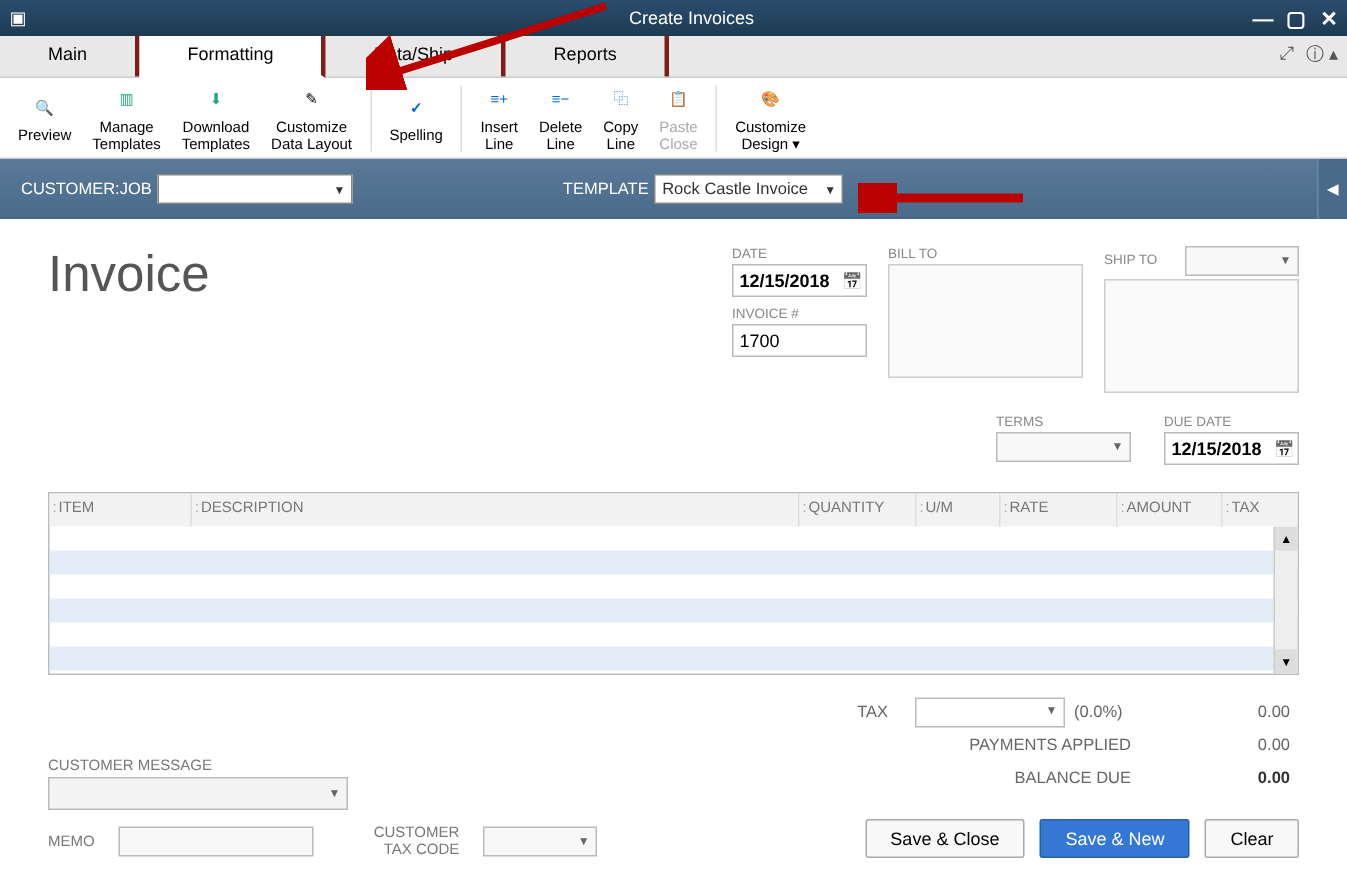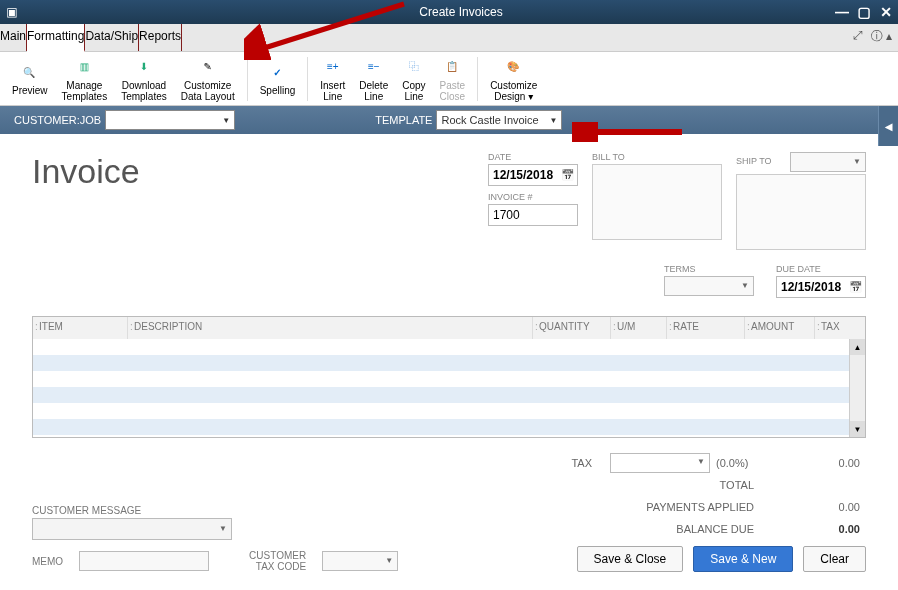--- a/index.html
+++ b/index.html
@@ -5,30 +5,30 @@
     * { box-sizing: border-box; margin: 0; padding: 0; font-family: Arial, sans-serif; }
     body { background: #fff; width: 898px; height: 590px; overflow: hidden; position: relative; }
     
     .titlebar { background: linear-gradient(#2a4d6e, #1e3a52); height: 24px; display: flex; align-items: center; color: #fff; font-size: 12px; position: relative; }
     .titlebar-left { width: 24px; display: flex; justify-content: center; }
     .titlebar-title { flex: 1; text-align: center; }
     .titlebar-right { position: absolute; right: 4px; display: flex; gap: 6px; }
     .titlebar-btn { width: 16px; height: 16px; display: flex; align-items: center; justify-content: center; font-size: 14px; font-weight: bold; cursor: pointer; }
     
     .tabs { background: #e8e8e8; height: 28px; display: flex; border-bottom: 1px solid #ccc; position: relative; }
-    .tab { padding: 5px 0; font-size: 12px; cursor: pointer; border-right: 1px solid #7f1d1d; }
+    .tab { padding: 5px 32px; font-size: 12px; cursor: pointer; border-right: 3px solid #7f1d1d; }
     .tab.active { background: #fff; border-bottom: 2px solid #fff; margin-bottom: -1px; }
     .tabs-right { position: absolute; right: 6px; top: 4px; display: flex; gap: 8px; }
     
     .ribbon { background: #fff; height: 54px; display: flex; align-items: center; padding: 2px 6px; border-bottom: 1px solid #ccc; gap: 2px; }
     .ribbon-item { display: flex; flex-direction: column; align-items: center; padding: 2px 6px; font-size: 10px; cursor: pointer; text-align: center; line-height: 1.1; }
     .ribbon-item .icon { height: 22px; display: flex; align-items: center; justify-content: center; margin-bottom: 2px; }
     .ribbon-sep { width: 1px; height: 44px; background: #ddd; margin: 0 4px; }
     
-    .customer-bar { background: linear-gradient(#5b7a99, #4a6a8a); height: 28px; display: flex; align-items: center; padding: 0 14px; color: #fff; font-size: 11px; position: relative; }
+    .customer-bar { background: linear-gradient(#5b7a99, #4a6a8a); height: 40px; display: flex; align-items: center; padding: 0 14px; color: #fff; font-size: 11px; position: relative; }
     .cust-label { margin-right: 4px; text-transform: uppercase; }
     .cust-dropdown { background: #fff; border: 1px solid #888; height: 20px; display: inline-flex; align-items: center; position: relative; }
     .cust-dropdown::after { content: '▼'; position: absolute; right: 4px; font-size: 8px; color: #333; }
     .flyout { position: absolute; right: 0; top: 0; width: 20px; height: 40px; background: #4a6a8a; display: flex; align-items: center; justify-content: center; border-left: 1px solid #6a8aaa; }
     
     .invoice-body { padding: 18px 32px 10px 32px; }
     .invoice-top { display: flex; justify-content: space-between; }
     .invoice-title { font-size: 34px; color: #555; font-weight: normal; }
     
     .top-right { display: flex; gap: 14px; }
@@ -251,24 +251,20 @@
 
   <div class="totals">
     <div class="totals-inner">
       <div class="total-row">
         <span class="tlabel">TAX</span>
         <div class="tax-dd"></div>
         <span style="width:50px;">(0.0%)</span>
         <span class="tval">0.00</span>
       </div>
       <div class="total-row">
-        <span class="tlabel">TOTAL</span>
-        <span class="tval"></span>
-      </div>
-      <div class="total-row">
         <span class="tlabel">PAYMENTS APPLIED</span>
         <span class="tval">0.00</span>
       </div>
       <div class="total-row">
         <span class="tlabel">BALANCE DUE</span>
         <span class="tval balance-bold">0.00</span>
       </div>
     </div>
   </div>
 </div>

